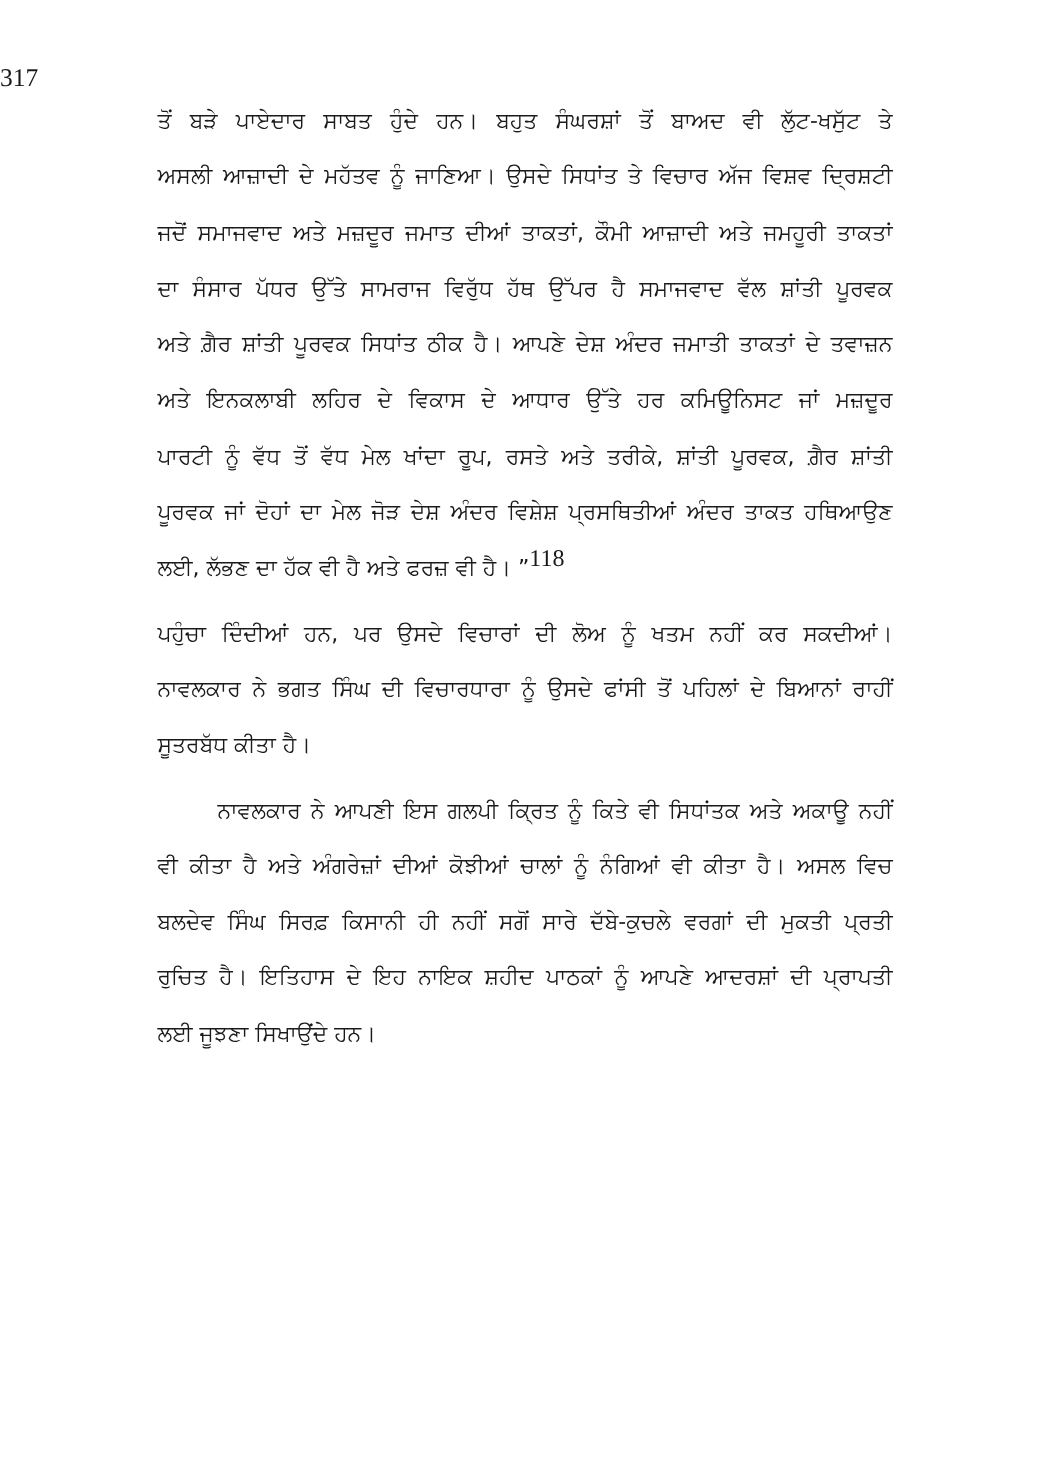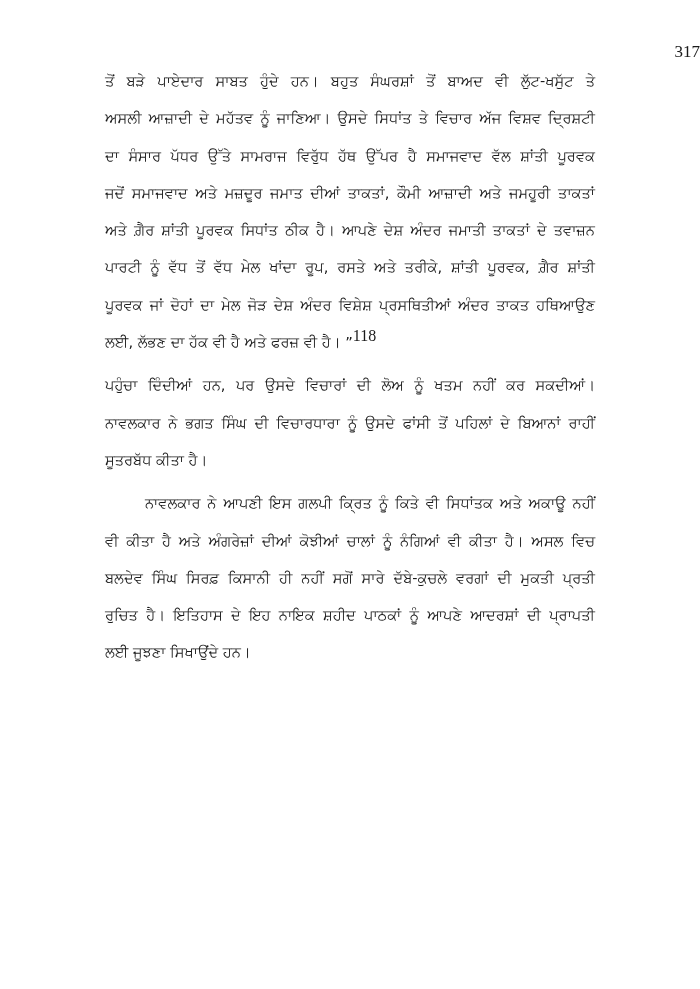--- a/index.html
+++ b/index.html
@@ -13,21 +13,21 @@
     position: relative;
     overflow: hidden;
     font-family: "DejaVu Sans", sans-serif;
     color: #1a1a1a;
   }
   .page-number {
     position: absolute;
     top: 41px;
     left: 0;
     width: 700px;
-    text-align: right;
+    text-align: left;
     font-family: "Liberation Serif", serif;
     font-size: 17px;
     line-height: 22px;
   }
   .text-block {
     position: absolute;
     left: 105px;
     width: 490px;
     top: 62px;
   }
@@ -67,23 +67,24 @@
 <body>
 
 <div>
   <div class="page-number">317</div>
 
   <div class="text-block">
 
     <div class="para">
       <span class="line">ਤੋਂ ਬੜੇ ਪਾਏਦਾਰ ਸਾਬਤ ਹੁੰਦੇ ਹਨ। ਬਹੁਤ ਸੰਘਰਸ਼ਾਂ ਤੋਂ ਬਾਅਦ ਵੀ ਲੁੱਟ-ਖਸੁੱਟ ਤੇ</span>
       <span class="line">ਅਸਲੀ ਆਜ਼ਾਦੀ ਦੇ ਮਹੱਤਵ ਨੂੰ ਜਾਣਿਆ। ਉਸਦੇ ਸਿਧਾਂਤ ਤੇ ਵਿਚਾਰ ਅੱਜ ਵਿਸ਼ਵ ਦ੍ਰਿਸ਼ਟੀ</span>
+      <span class="line">ਜਦੋਂ ਸਮਾਜਵਾਦ ਅਤੇ ਮਜ਼ਦੂਰ ਜਮਾਤ ਦੀਆਂ ਤਾਕਤਾਂ, ਕੌਮੀ ਆਜ਼ਾਦੀ ਅਤੇ ਜਮਹੂਰੀ ਤਾਕਤਾਂ</span>
       <span class="line">ਦਾ ਸੰਸਾਰ ਪੱਧਰ ਉੱਤੇ ਸਾਮਰਾਜ ਵਿਰੁੱਧ ਹੱਥ ਉੱਪਰ ਹੈ ਸਮਾਜਵਾਦ ਵੱਲ ਸ਼ਾਂਤੀ ਪੂਰਵਕ</span>
-      <span class="line">ਜਦੋਂ ਸਮਾਜਵਾਦ ਅਤੇ ਮਜ਼ਦੂਰ ਜਮਾਤ ਦੀਆਂ ਤਾਕਤਾਂ, ਕੌਮੀ ਆਜ਼ਾਦੀ ਅਤੇ ਜਮਹੂਰੀ ਤਾਕਤਾਂ</span>
       <span class="line">ਅਤੇ ਗ਼ੈਰ ਸ਼ਾਂਤੀ ਪੂਰਵਕ ਸਿਧਾਂਤ ਠੀਕ ਹੈ। ਆਪਣੇ ਦੇਸ਼ ਅੰਦਰ ਜਮਾਤੀ ਤਾਕਤਾਂ ਦੇ ਤਵਾਜ਼ਨ</span>
+      <span class="line">ਅਤੇ ਇਨਕਲਾਬੀ ਲਹਿਰ ਦੇ ਵਿਕਾਸ ਦੇ ਆਧਾਰ ਉੱਤੇ ਹਰ ਕਮਿਊਨਿਸਟ ਜਾਂ ਮਜ਼ਦੂਰ</span>
       <span class="line">ਪਾਰਟੀ ਨੂੰ ਵੱਧ ਤੋਂ ਵੱਧ ਮੇਲ ਖਾਂਦਾ ਰੂਪ, ਰਸਤੇ ਅਤੇ ਤਰੀਕੇ, ਸ਼ਾਂਤੀ ਪੂਰਵਕ, ਗ਼ੈਰ ਸ਼ਾਂਤੀ</span>
       <span class="line">ਪੂਰਵਕ ਜਾਂ ਦੋਹਾਂ ਦਾ ਮੇਲ ਜੋੜ ਦੇਸ਼ ਅੰਦਰ ਵਿਸ਼ੇਸ਼ ਪ੍ਰਸਥਿਤੀਆਂ ਅੰਦਰ ਤਾਕਤ ਹਥਿਆਉਣ</span>
       <span class="line last"><span>ਲਈ, ਲੱਭਣ ਦਾ ਹੱਕ ਵੀ ਹੈ ਅਤੇ ਫਰਜ਼ ਵੀ ਹੈ। ”</span><span class="sup">118</span></span>
     </div>
 
     <div class="para">
       <span class="line">ਪਹੁੰਚਾ ਦਿੰਦੀਆਂ ਹਨ, ਪਰ ਉਸਦੇ ਵਿਚਾਰਾਂ ਦੀ ਲੋਅ ਨੂੰ ਖਤਮ ਨਹੀਂ ਕਰ ਸਕਦੀਆਂ।</span>
       <span class="line">ਨਾਵਲਕਾਰ ਨੇ ਭਗਤ ਸਿੰਘ ਦੀ ਵਿਚਾਰਧਾਰਾ ਨੂੰ ਉਸਦੇ ਫਾਂਸੀ ਤੋਂ ਪਹਿਲਾਂ ਦੇ ਬਿਆਨਾਂ ਰਾਹੀਂ</span>
       <span class="line last">ਸੂਤਰਬੱਧ ਕੀਤਾ ਹੈ।</span>
     </div>

